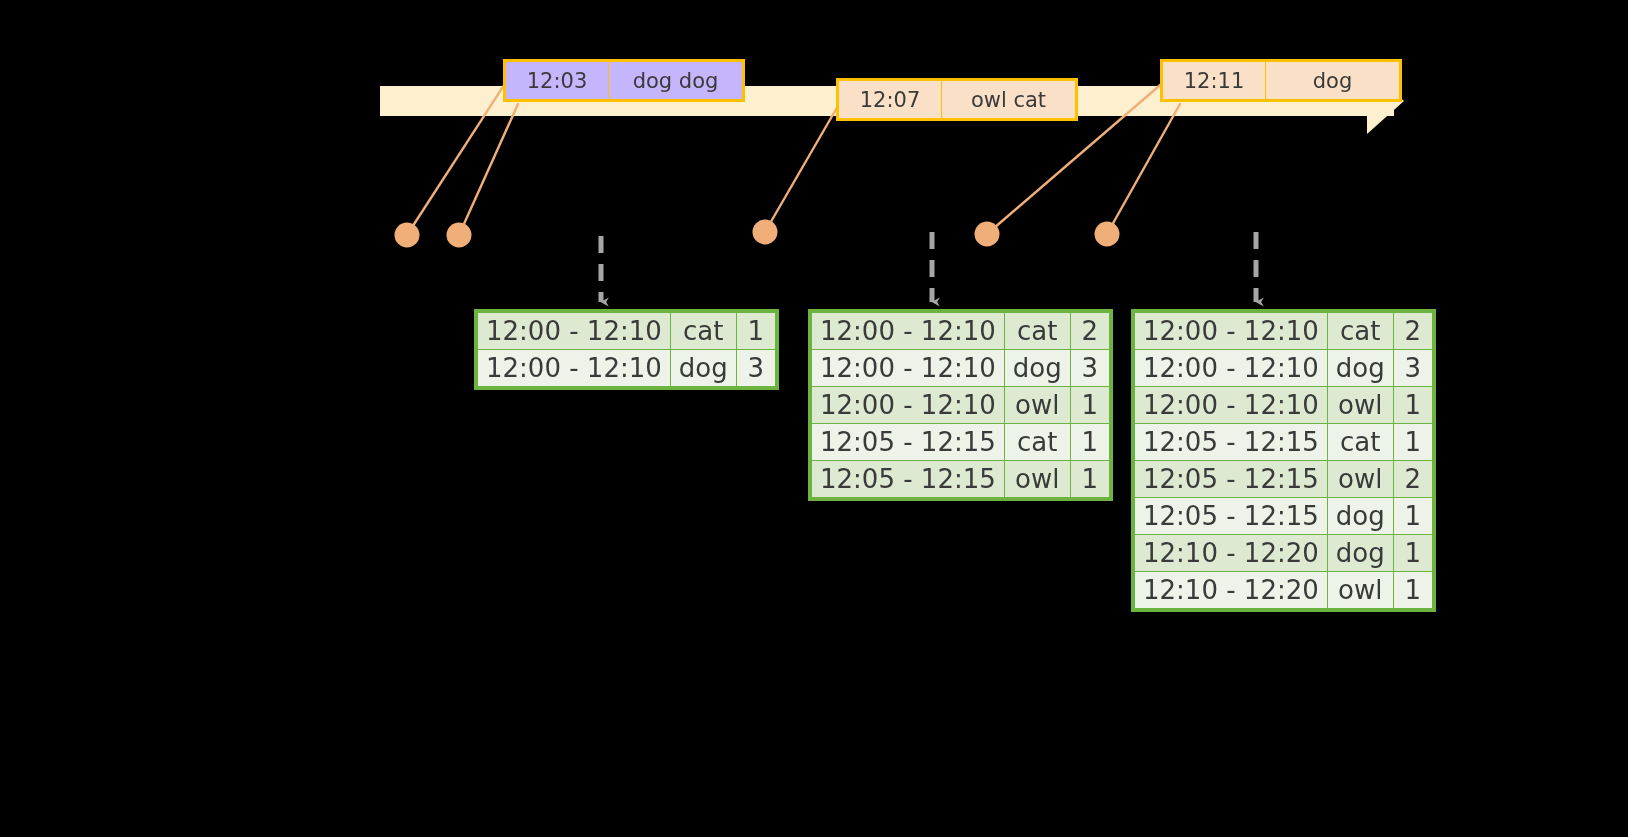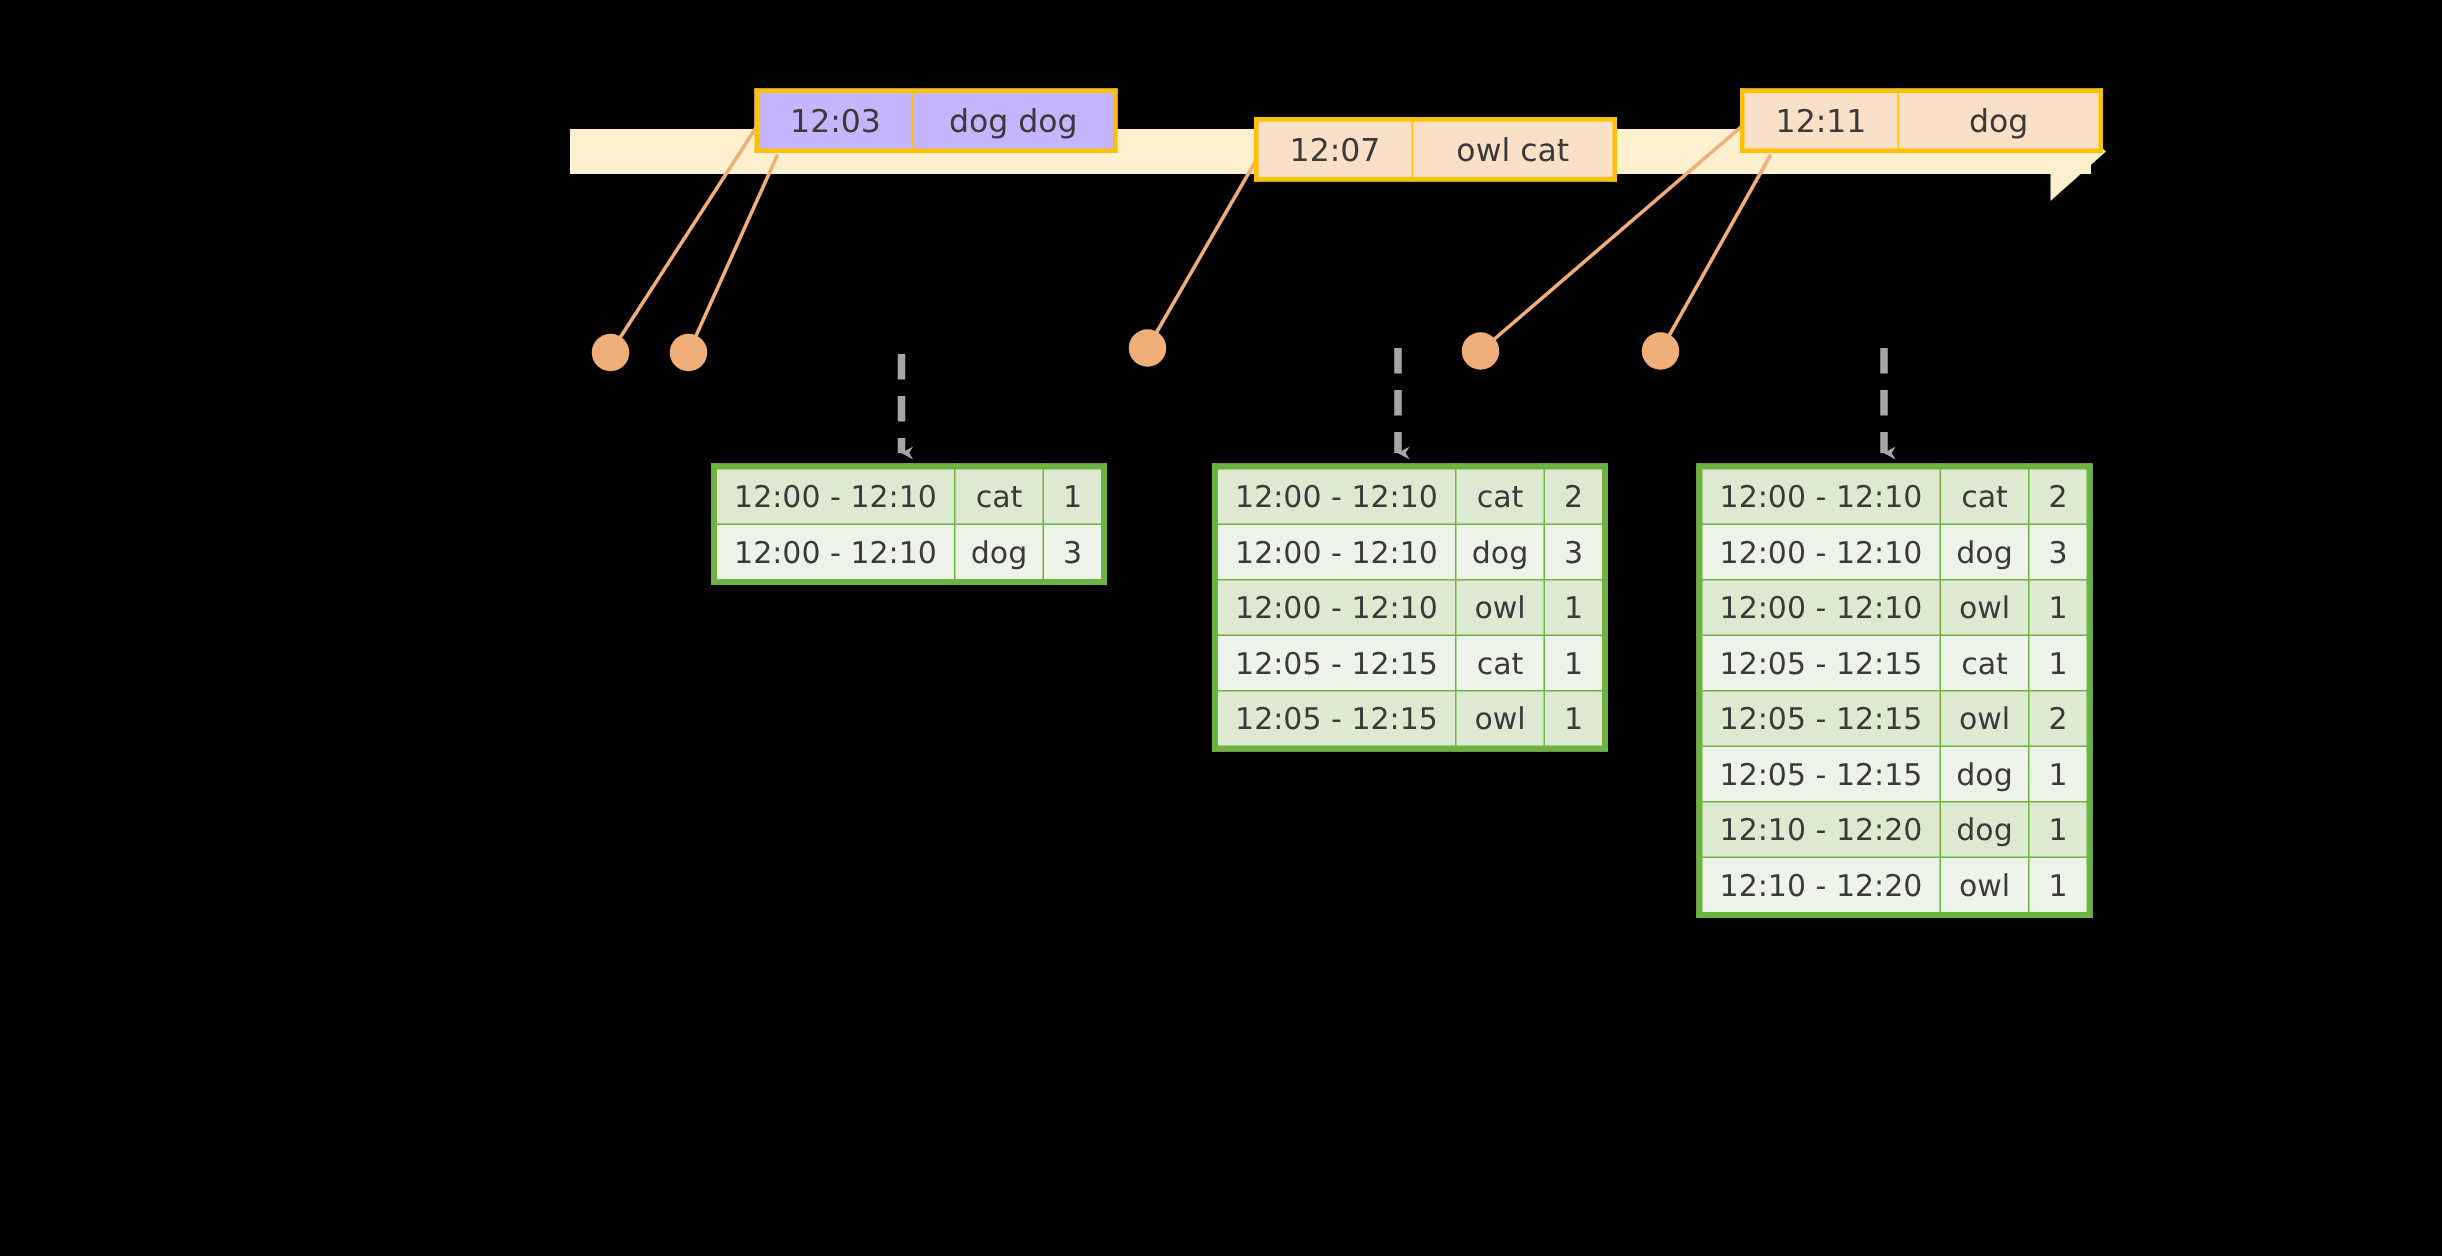--- a/index.html
+++ b/index.html
@@ -52,21 +52,21 @@
   
   .res-table {
     position: absolute;
     border-collapse: collapse;
     border: 4px solid #6CB33F;
     background: #E5EFDD;
     z-index: 5;
   }
   .res-table td {
     border: 1.5px solid #6CB33F;
-    font-size: 20px;
+    font-size: 26px;
     color: #3A3A3A;
     text-align: center;
     height: 36px;
     padding: 0 8px;
     white-space: nowrap;
     font-family: "DejaVu Sans", sans-serif;
   }
   .res-table tr.r-even td { background: #DDE9D1; }
   .res-table tr.r-odd  td { background: #EDF3E8; }
   .res-table td.c-win  { min-width: 142px; }
@@ -115,21 +115,21 @@
 
   <table class="evt-table" style="left:503px; top:59px;">
     <tbody>
       <tr class="r-odd">
         <td class="c-time">12:03</td>
         <td class="c-words">dog dog</td>
       </tr>
     </tbody>
   </table>
 
-  <table class="evt-table" style="left:836px; top:78px;">
+  <table class="evt-table" style="left:836px; top:78px;border-radius:16px;">
     <tbody>
       <tr class="r-even">
         <td class="c-time">12:07</td>
         <td class="c-words">owl cat</td>
       </tr>
     </tbody>
   </table>
 
   <table class="evt-table" style="left:1160px; top:59px;">
     <tbody>

